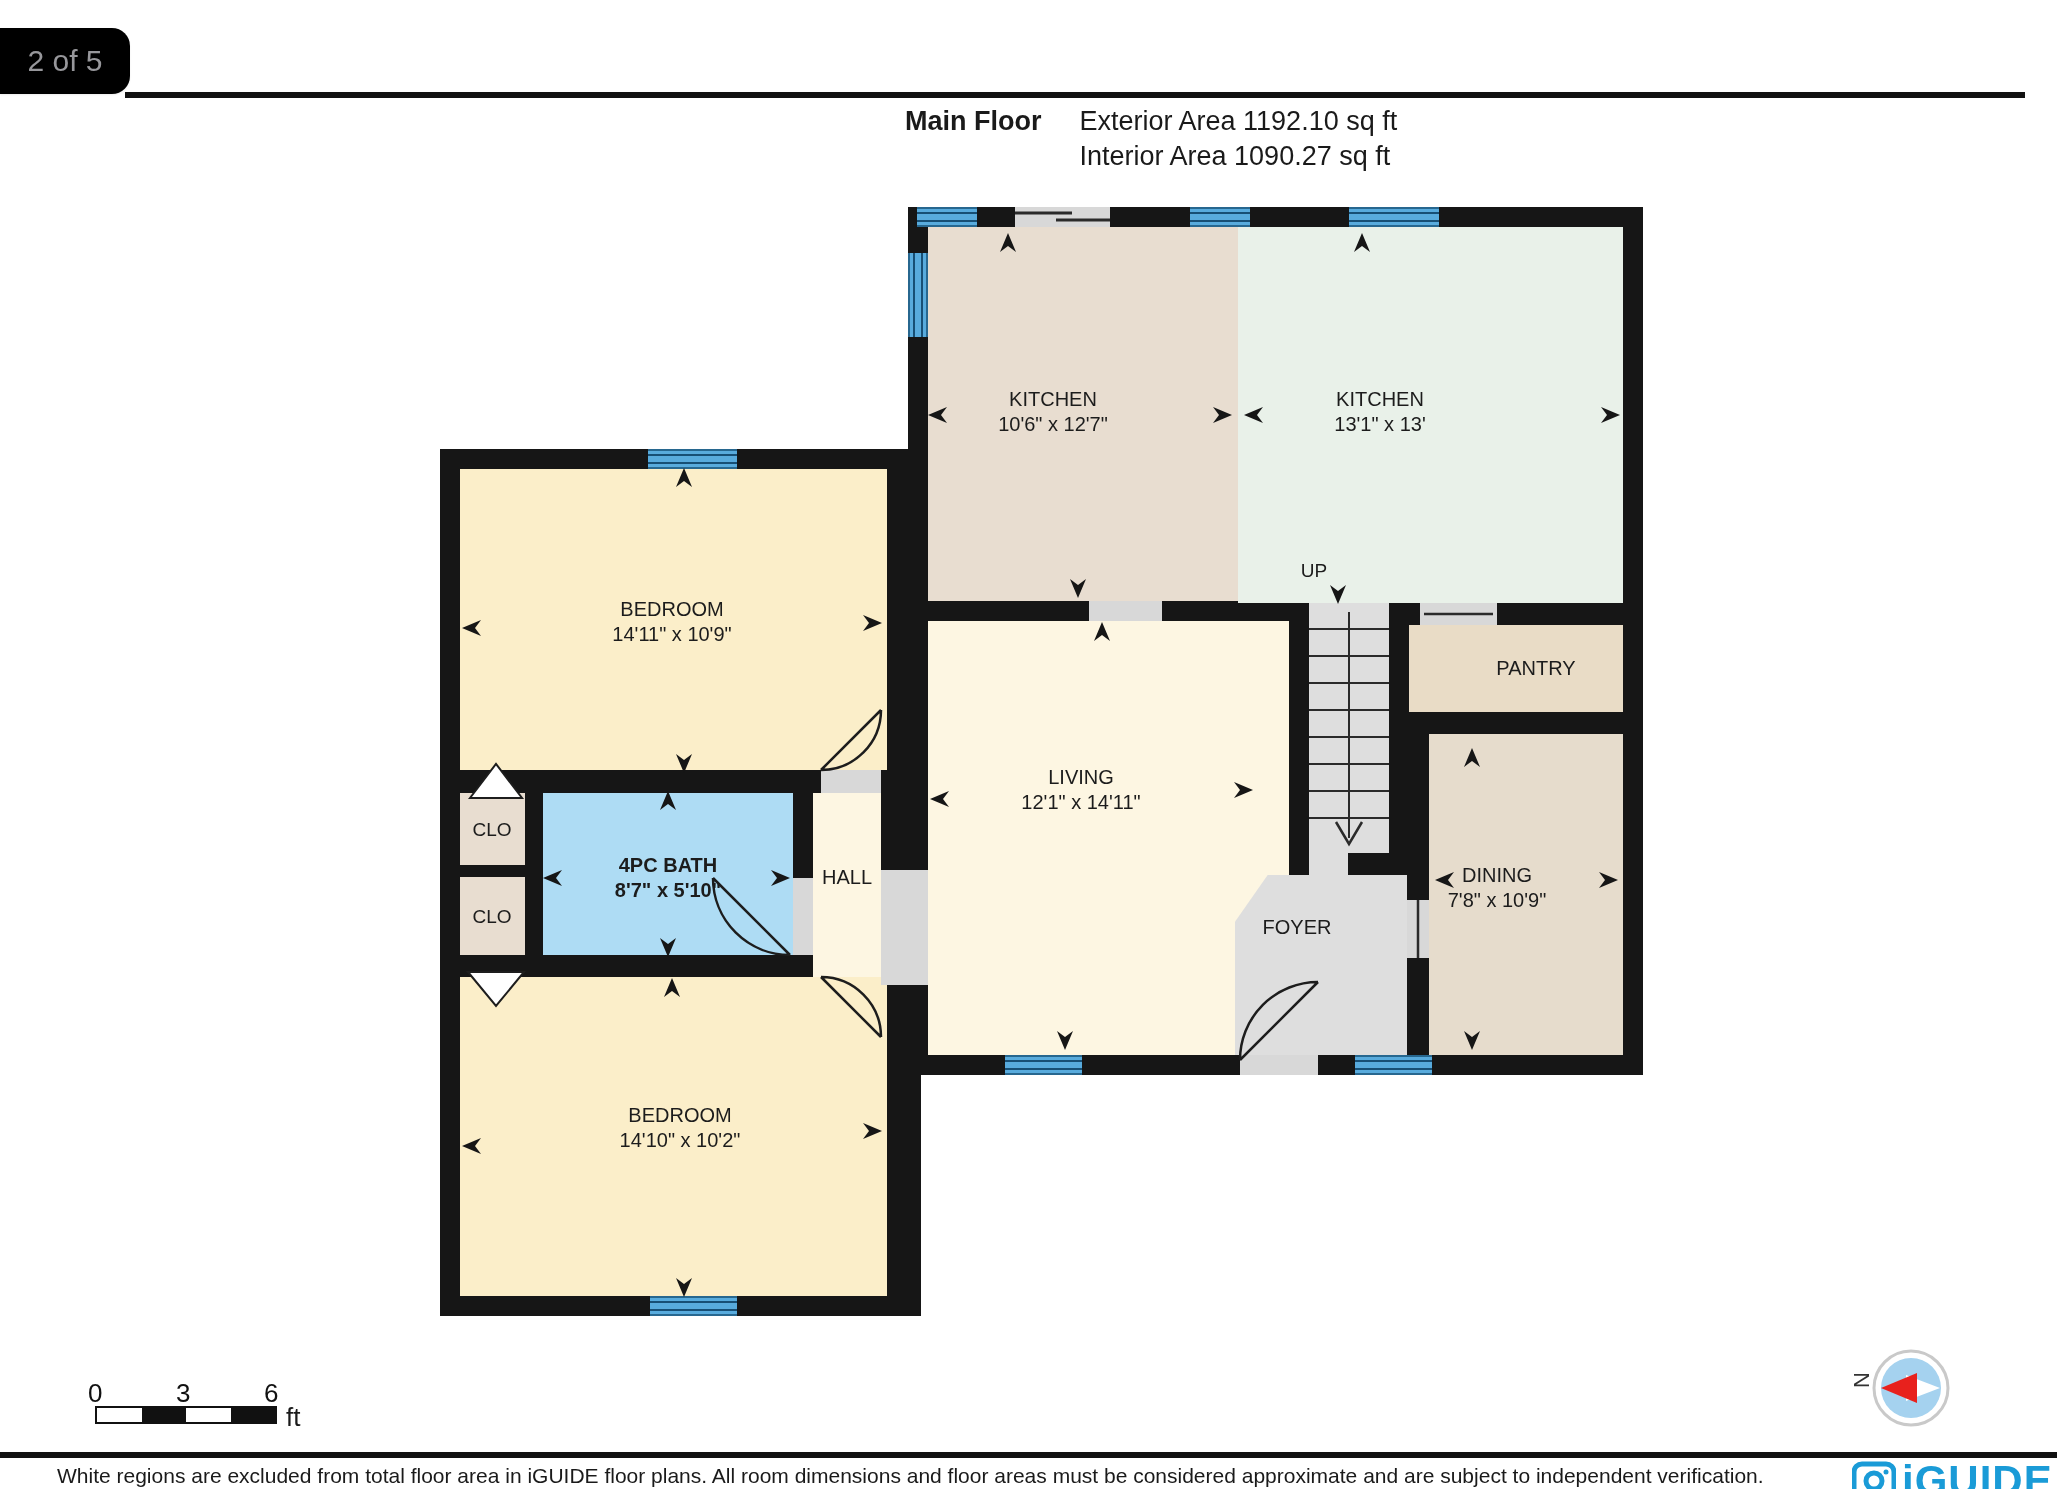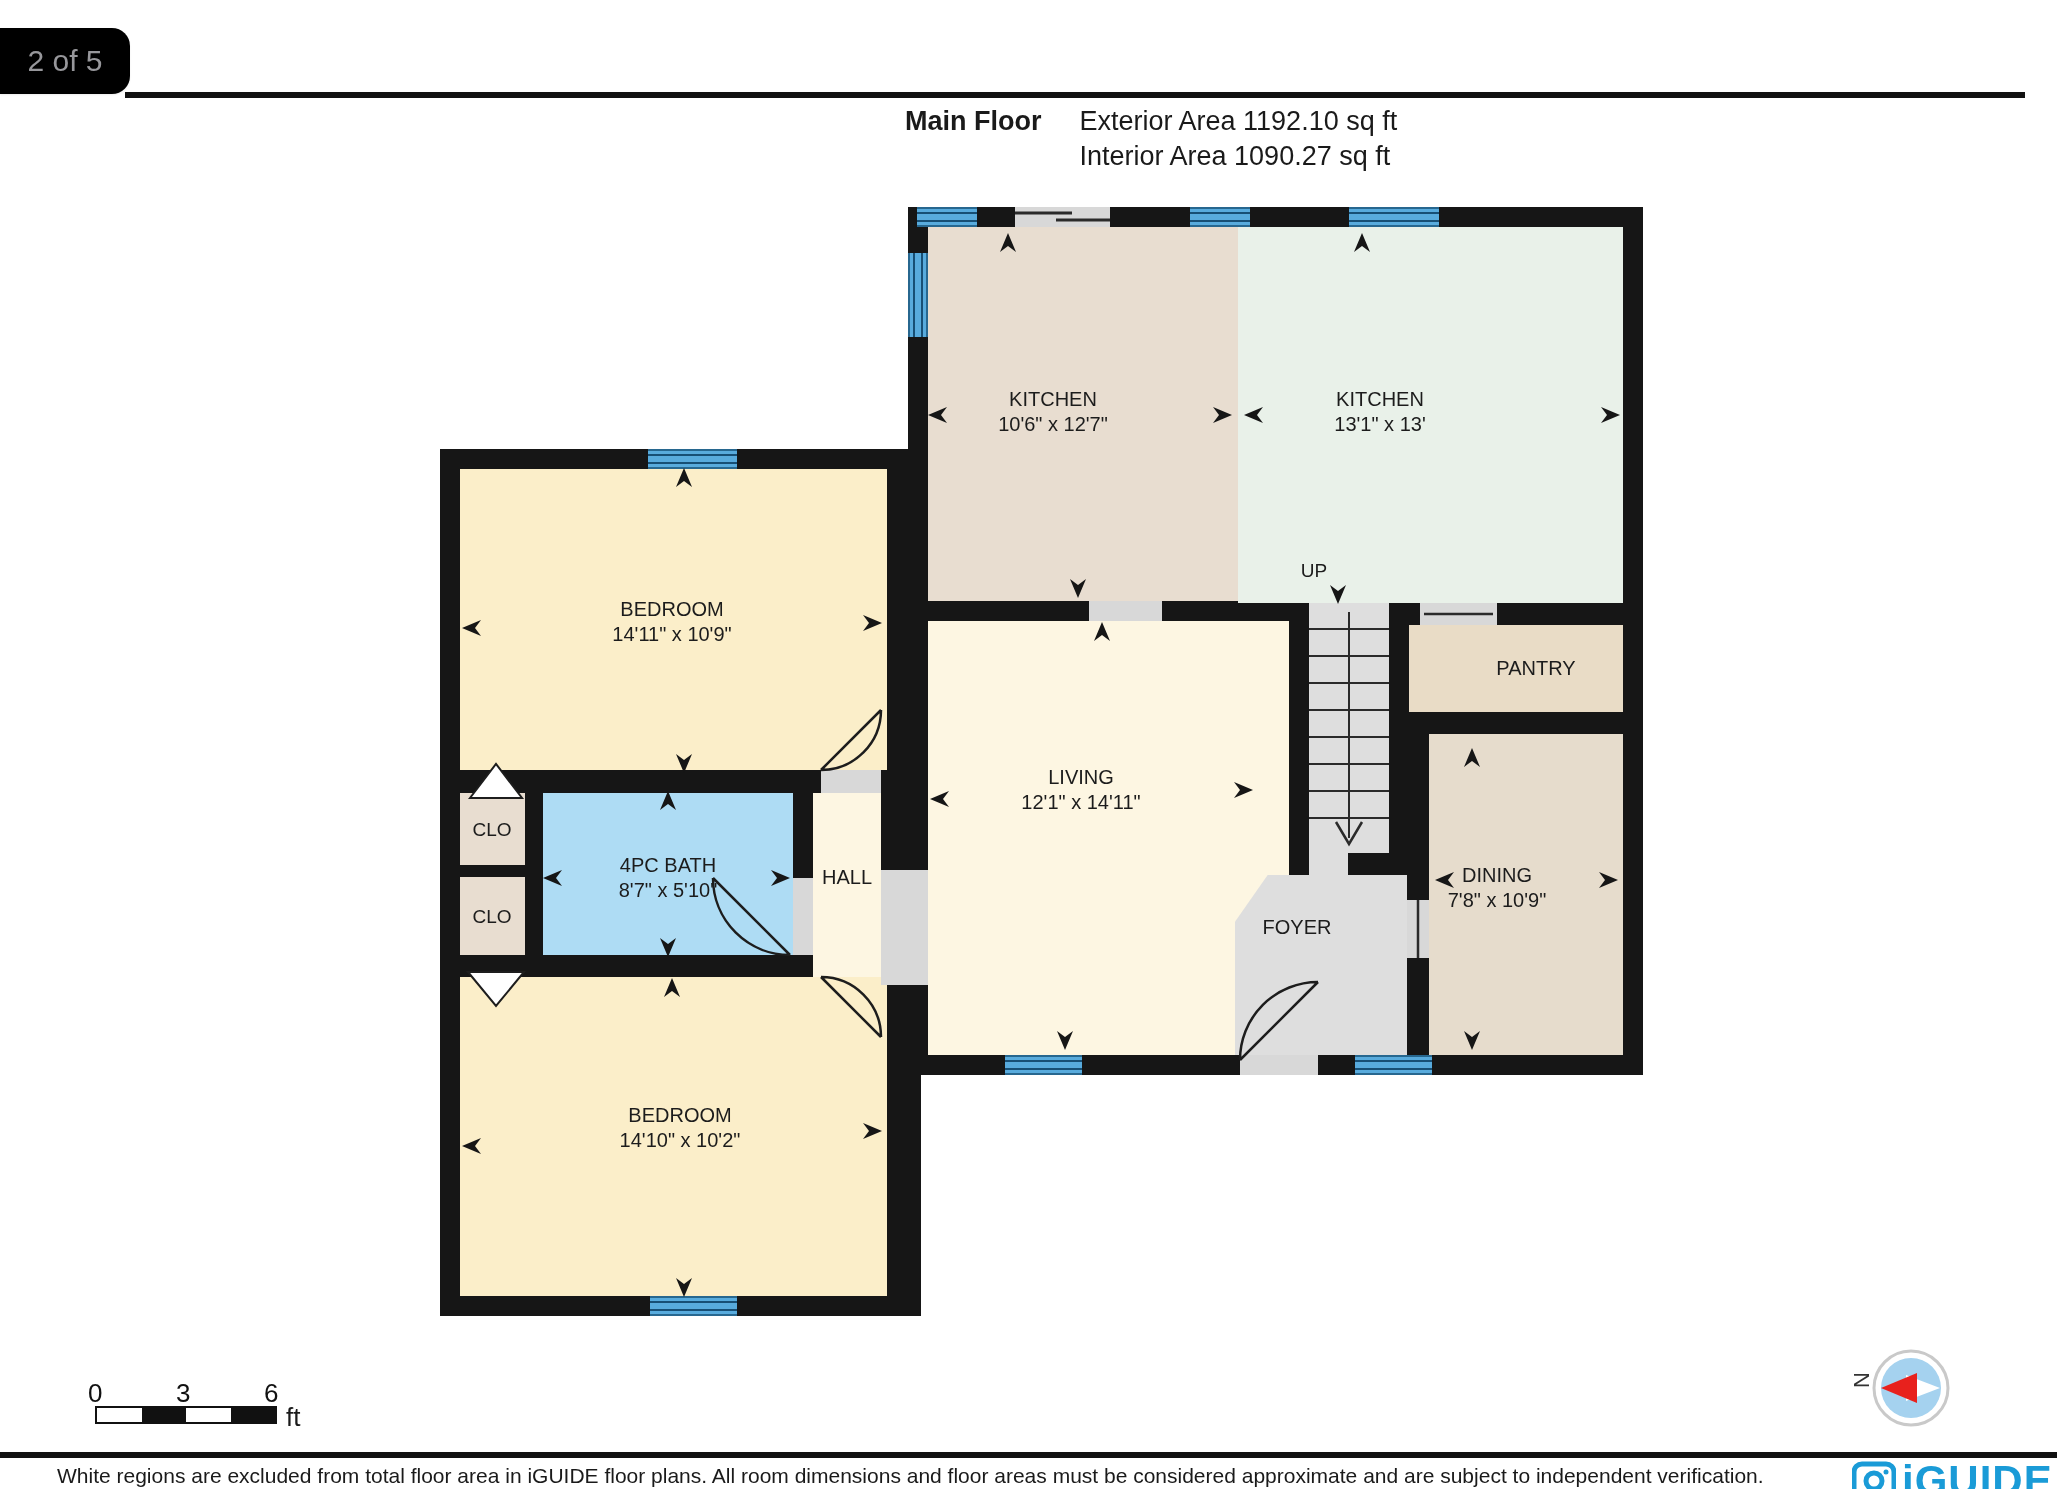--- a/index.html
+++ b/index.html
@@ -152,21 +152,21 @@
   <div class="label" style="left:672px;top:622px;">
     <span style="display:block">BEDROOM</span>
       <span style="display:block">14'11" x 10'9"</span>
   </div>
   <div class="label small-label" style="left:492px;top:829px;">
     <span>CLO</span>
   </div>
   <div class="label small-label" style="left:492px;top:916px;">
     <span>CLO</span>
   </div>
-  <div class="label" style="left:668px;top:878px;">
+  <div class="label" style="left:668px;top:878px;font-weight:bold;">
     <span style="display:block">4PC BATH</span>
       <span style="display:block">8'7" x 5'10"</span>
   </div>
   <div class="label" style="left:847px;top:877px;">
     <span>HALL</span>
   </div>
   <div class="label" style="left:1081px;top:790px;">
     <span style="display:block">LIVING</span>
       <span style="display:block">12'1" x 14'11"</span>
   </div>

